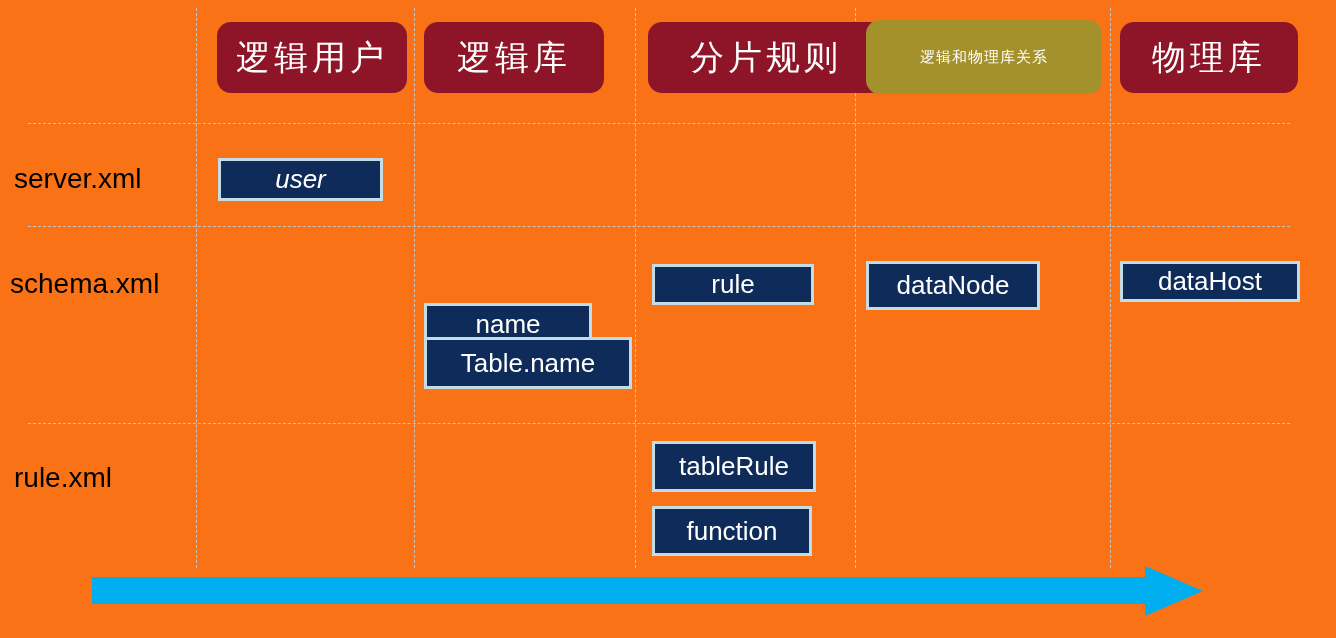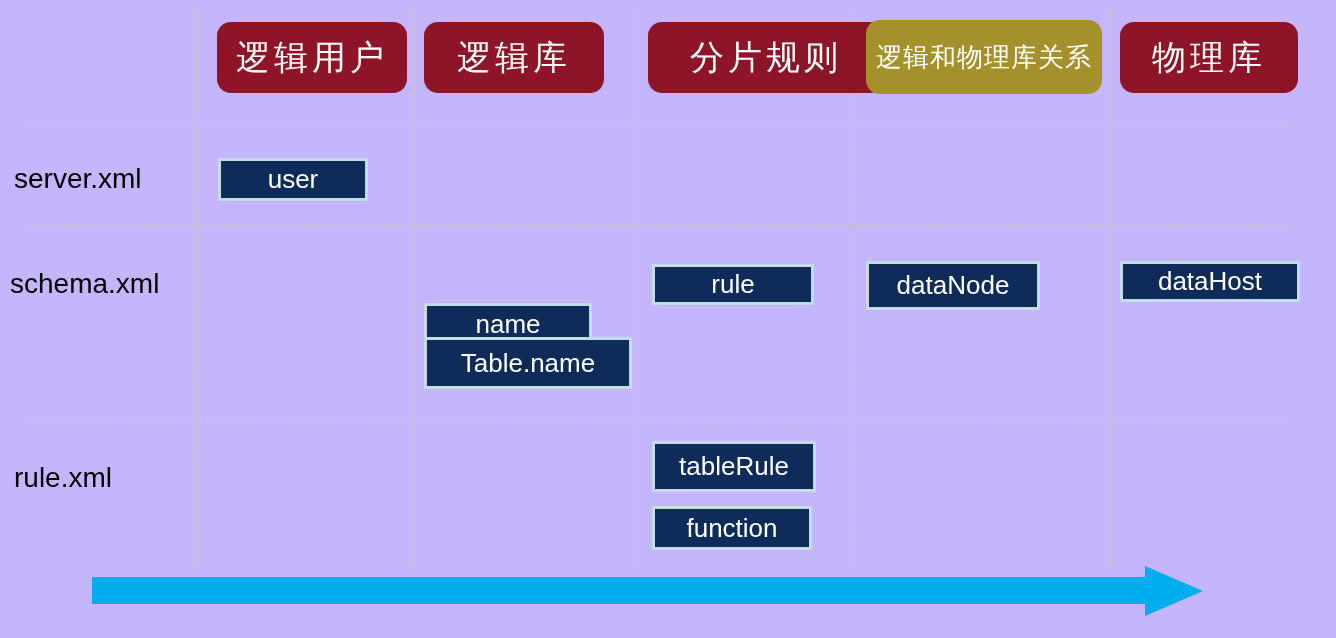--- a/index.html
+++ b/index.html
@@ -1,21 +1,21 @@
 <!DOCTYPE html>
 <html><head>
 <meta charset="utf-8">
 <style>
   * { margin: 0; padding: 0; box-sizing: border-box; }
   html, body { background: #ffffff; }
   .canvas {
     position: relative;
     width: 1336px;
     height: 638px;
-    background: #c4b5fd;
+    background: #f97316;
     overflow: hidden;
     font-family: "Liberation Sans", sans-serif;
   }
   
   .vline {
     position: absolute;
     top: 8px;
     height: 560px;
     width: 0;
     border-left: 1px dashed #c4c4c4;
@@ -47,21 +47,21 @@
     border-radius: 14px;
     font-family: "DejaVu Serif", "Liberation Serif", serif;
     font-size: 34px;
     letter-spacing: 4px;
     white-space: nowrap;
   }
   .ch1 { left: 217px; top: 22px;  width: 190px; height: 71px; }
   .ch2 { left: 424px; top: 22px;  width: 180px; height: 71px; }
   .ch3 { left: 648px; top: 22px;  width: 236px; height: 71px; }
   .ch4 { left: 866px; top: 20px;  width: 236px; height: 74px;
-         background: #a5912c; font-size: 26px; letter-spacing: 1px; }
+         background: #a5912c; font-size: 15px; letter-spacing: 1px; }
   .ch5 { left: 1120px; top: 22px; width: 178px; height: 71px; }
 
   
   .row-label {
     position: absolute;
     display: flex;
     align-items: center;
     color: #000000;
     font-size: 28px;
     height: 42px;
@@ -75,28 +75,28 @@
     position: absolute;
     display: flex;
     align-items: center;
     justify-content: center;
     background: #0e2b59;
     border: 3px solid #c3dce6;
     color: #ffffff;
     font-size: 26px;
     white-space: nowrap;
   }
-  .nb-user      { left: 218px;  top: 158px; width: 150px; height: 43px; }
+  .nb-user      { left: 218px;  top: 158px; width: 165px; height: 43px; font-style: italic; }
   .nb-name      { left: 424px;  top: 263px; width: 168px; height: 42px; margin-top: 40px; }
   .nb-tablename { left: 424px;  top: 337px; width: 208px; height: 52px; }
   .nb-rule      { left: 652px;  top: 264px; width: 162px; height: 41px; }
   .nb-datanode  { left: 866px;  top: 261px; width: 174px; height: 49px; }
   .nb-datahost  { left: 1120px; top: 261px; width: 180px; height: 41px; }
   .nb-tablerule { left: 652px;  top: 441px; width: 164px; height: 51px; }
-  .nb-function  { left: 652px;  top: 506px; width: 160px; height: 44px; }
+  .nb-function  { left: 652px;  top: 506px; width: 160px; height: 50px; }
 
   
   .arrow-body {
     position: absolute;
     left: 92px;
     top: 577px;
     width: 1055px;
     height: 27px;
     background: #00aeef;
   }

